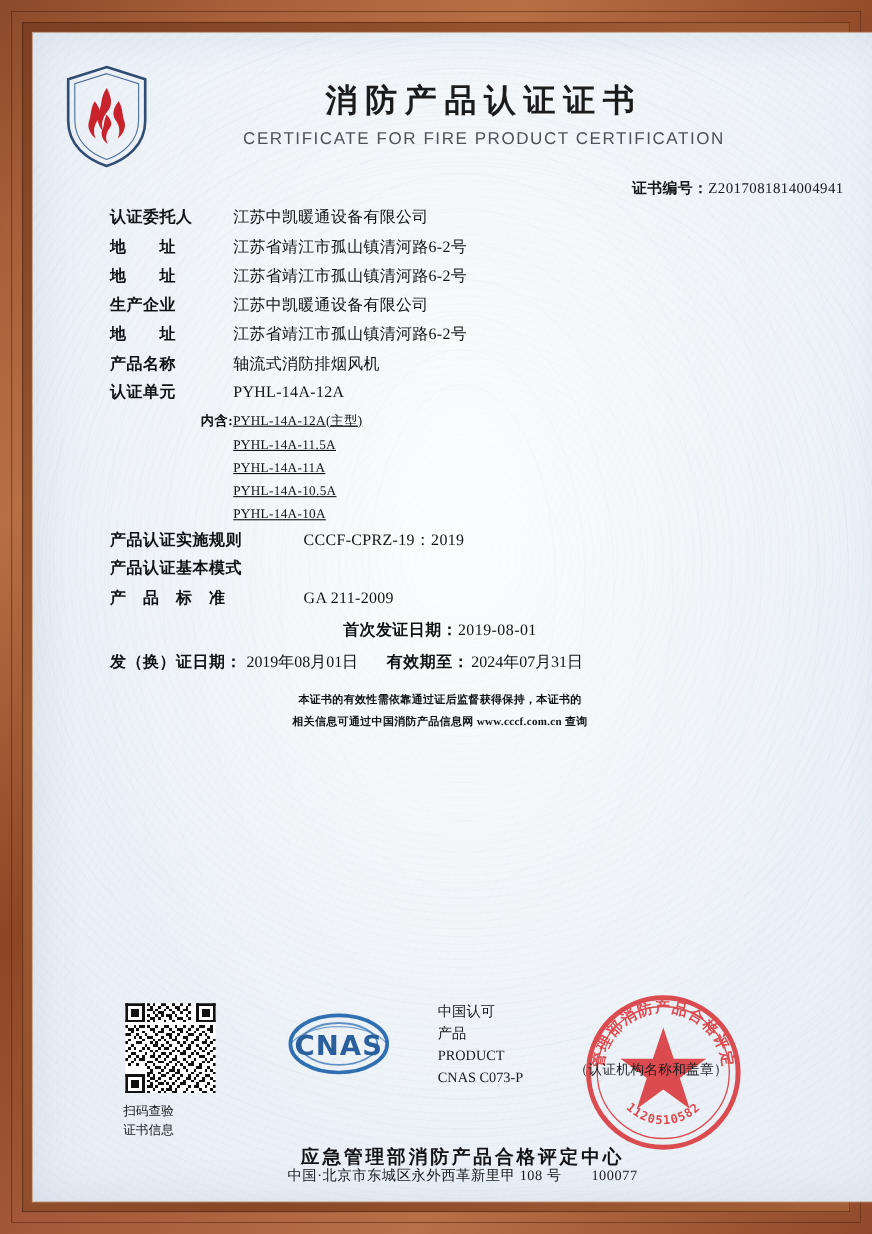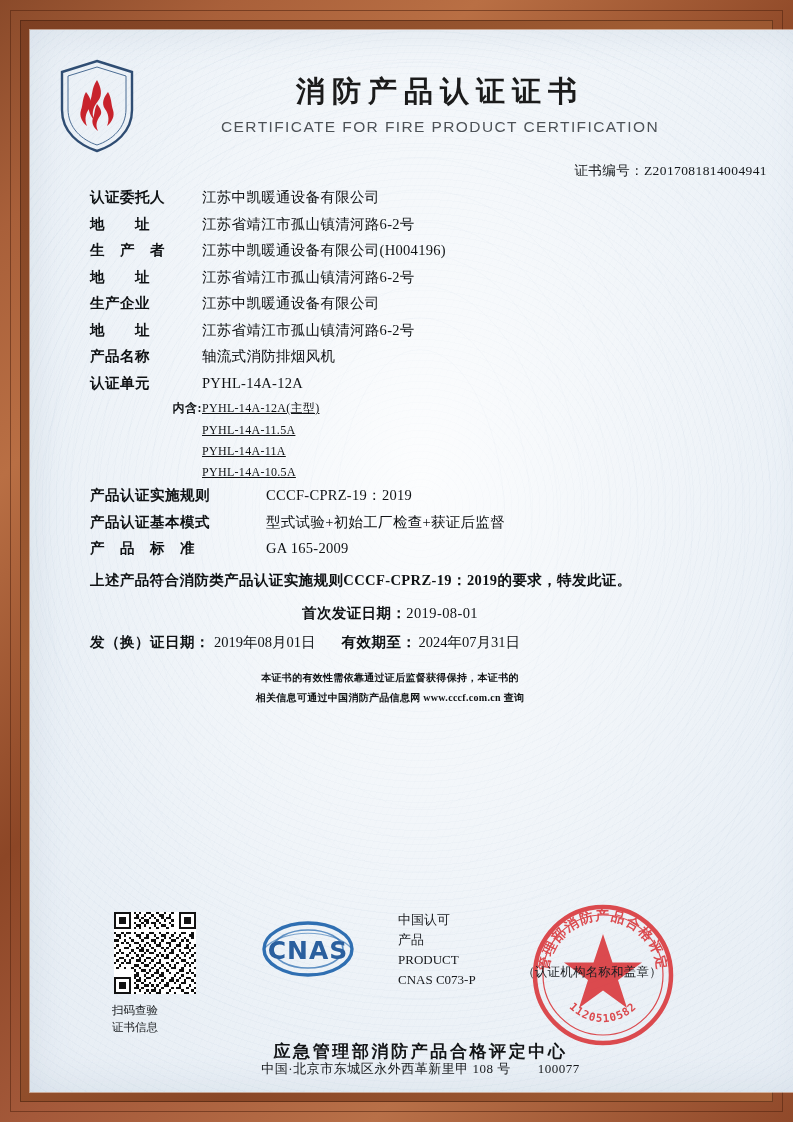--- a/index.html
+++ b/index.html
@@ -80,26 +80,26 @@
     color: #4d5257;
   }
   .cert-no {
     position: absolute;
     top: 132px; right: 44px;
     font-family: "Liberation Serif", serif;
     font-size: 13.5px;
     color: #15181b;
     letter-spacing: 0.4px;
   }
-  .cert-no b { font-weight: normal; text-align: right; }
+  .cert-no b { font-weight: bold; text-align: right; }
 
   
   .fields {
     position: absolute;
-    left: 60px; top: 158px;
+    left: 70px; top: 158px;
     width: 600px;
   }
   .row {
     display: flex;
     align-items: baseline;
     margin-bottom: 7.5px;
     font-size: 14.5px;
     color: #0f1214;
   }
   .lbl {
@@ -300,24 +300,20 @@
       <div class="row">
         <div class="lbl">认证委托人</div>
         <div class="val">江苏中凯暖通设备有限公司</div>
       </div>
 
       <div class="row">
         <div class="lbl">地　　址</div>
         <div class="val">江苏省靖江市孤山镇清河路6-2号</div>
       </div>
 
-      <div class="row">
-        <div class="lbl">生　产　者</div>
-        <div class="val">江苏中凯暖通设备有限公司(H004196)</div>
-      </div>
 
       <div class="row">
         <div class="lbl">地　　址</div>
         <div class="val">江苏省靖江市孤山镇清河路6-2号</div>
       </div>
 
       <div class="row">
         <div class="lbl">生产企业</div>
         <div class="val">江苏中凯暖通设备有限公司</div>
       </div>
@@ -348,35 +344,37 @@
         <div class="sv">PYHL-14A-11.5A</div>
       </div>
       <div class="sub-row">
         <div class="pad"></div>
         <div class="sv">PYHL-14A-11A</div>
       </div>
       <div class="sub-row">
         <div class="pad"></div>
         <div class="sv">PYHL-14A-10.5A</div>
       </div>
+      <div class="sub-row">
+        <div class="pad"></div>
+        <div class="sv">PYHL-14A-10A</div>
+      </div>
 
       <div class="row wide" style="margin-top:4px;">
         <div class="lbl">产品认证实施规则</div>
         <div class="val">CCCF-CPRZ-19：2019</div>
       </div>
       <div class="row wide">
         <div class="lbl">产品认证基本模式</div>
-        <div class="val">型式试验+初始工厂检查+获证后监督</div>
       </div>
       <div class="row wide">
         <div class="lbl">产　品　标　准</div>
-        <div class="val">GA 165-2009</div>
-      </div>
-
-      <div class="statement">上述产品符合消防类产品认证实施规则CCCF-CPRZ-19：2019的要求，特发此证。</div>
+        <div class="val">GA 211-2009</div>
+      </div>
+
 
       <div class="first-issue">
         <b>首次发证日期：</b><span>2019-08-01</span>
       </div>
 
       <div class="issue-row">
         <span class="l1">发（换）证日期：</span>
         <span class="v1">2019年08月01日</span>
         <span class="l2">有效期至：</span>
         <span class="v2">2024年07月31日</span>

